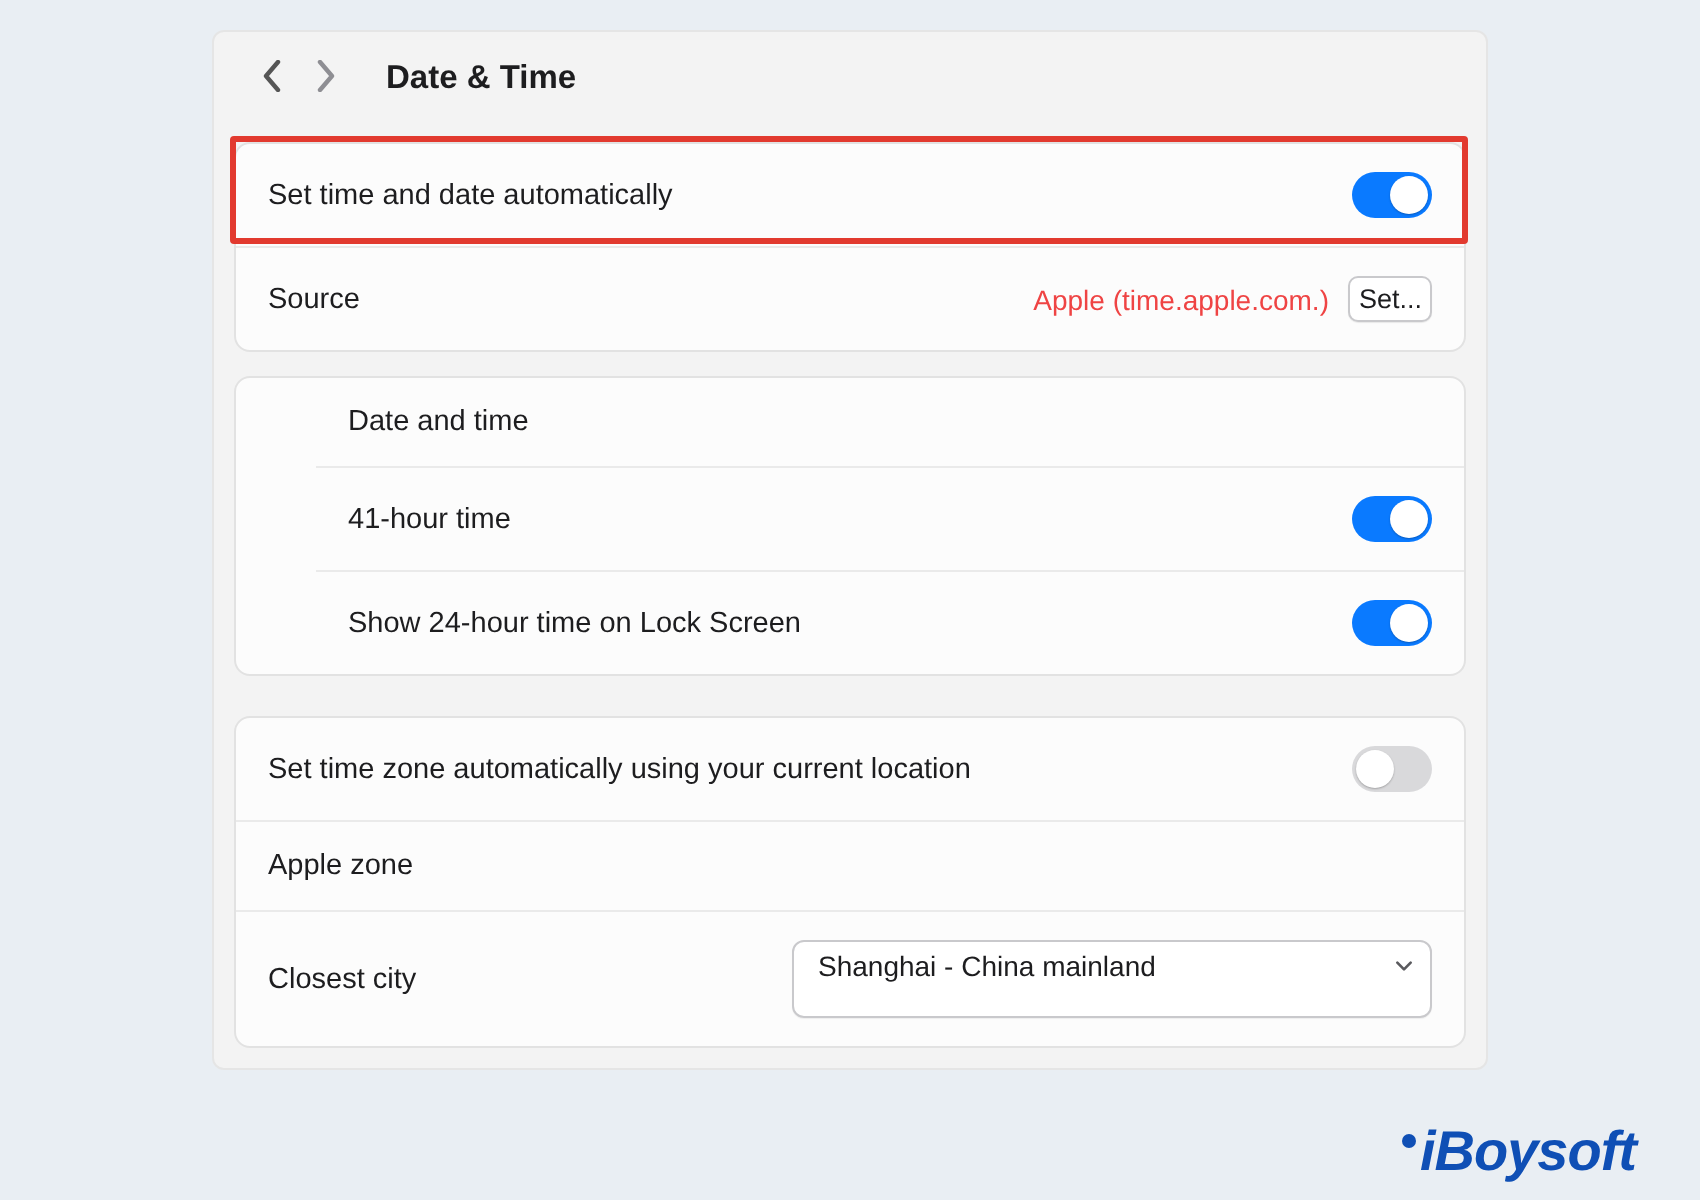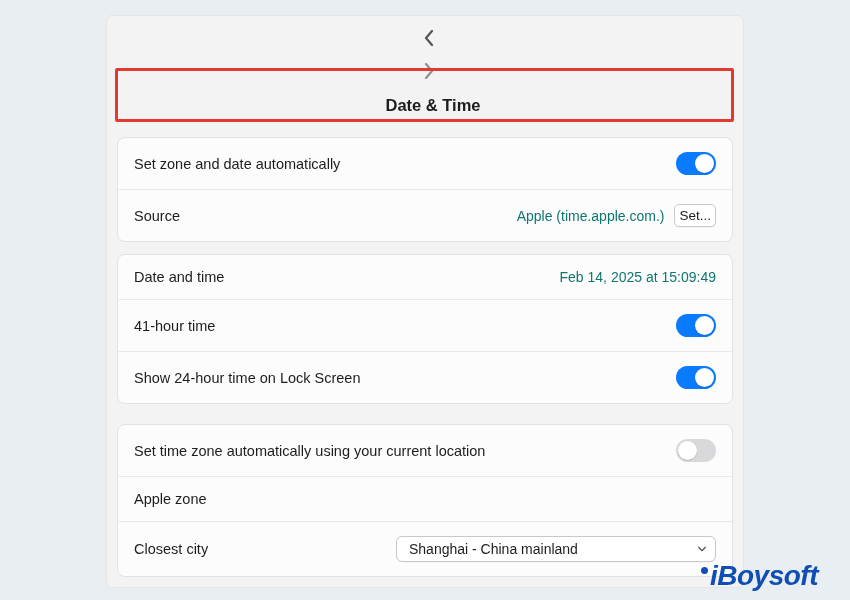--- a/index.html
+++ b/index.html
@@ -19,24 +19,23 @@
     left: 106px;
     top: 15px;
     width: 638px;
     background: #f3f3f3;
     border: 1px solid #e5e5e5;
     border-radius: 6px;
     padding: 0 0 10px 0;
   }
   .header {
     display: flex;
-    align-items: center;
+    align-items: flex-start;
     padding: 14px 16px 10px 24px;
     gap: 17px;
-    flex-direction: column;
   }
   .nav-arrow {
     width: 10px;
     height: 16px;
     color: #8e8e93;
     cursor: pointer;
   }
   .nav-arrow.back { color: #555; }
   .title {
     font-size: 16.5px;
@@ -50,21 +49,21 @@
     border-radius: 8px;
   }
   .row {
     display: flex;
     align-items: center;
     justify-content: space-between;
     padding: 14px 16px;
     font-size: 14.5px;
   }
   .row + .row { border-top: 1px solid #eaeaea; }
-  .row .value { color: #0f766e; font-size: 14px; }
+  .row .value { color: #ef4444; font-size: 14px; }
   .row .right { display: flex; align-items: center; gap: 10px; }
 
   .highlight-box {
     position: absolute;
     border: 3px solid #e23a2f;
     border-radius: 2px;
     pointer-events: none;
   }
 
   .toggle {
@@ -98,21 +97,21 @@
     cursor: pointer;
   }
 
   .select {
     display: flex;
     align-items: center;
     justify-content: space-between;
     background: #fff;
     border: 1px solid #c9c9cc;
     border-radius: 6px;
-    padding: 4px 8px 4px 12px;
+    padding: 4px 8px 17px 12px;
     width: 320px;
     font-size: 14px;
     cursor: pointer;
     box-shadow: 0 0.5px 0.5px rgba(0,0,0,0.06);
   }
   .select .chev {
     width: 10px; height: 10px; color: #5a5a5e;
   }
 
   .watermark {
@@ -143,38 +142,37 @@
         <path d="M8 1 L2 8 L8 15" fill="none" stroke="currentColor" stroke-width="2.2" stroke-linecap="round" stroke-linejoin="round"></path>
       </svg>
     <svg class="nav-arrow" viewBox="0 0 10 16">
         <path d="M2 1 L8 8 L2 15" fill="none" stroke="currentColor" stroke-width="2.2" stroke-linecap="round" stroke-linejoin="round"></path>
       </svg>
     <div class="title">Date &amp; Time</div>
   </div>
 
   <div class="section" style="margin-top:12px;">
     <div class="row">
-      <div>Set zone and date automatically</div>
+      <div>Set time and date automatically</div>
       <div class="toggle on">
           <div class="knob"></div>
         </div>
     </div>
     <div class="row">
       <div>Source</div>
       <div class="right">
         <div class="value">Apple (time.apple.com.)</div>
         <div class="btn">Set...</div>
       </div>
     </div>
   </div>
 
-  <div class="section" style="margin-top:12px;">
+  <div class="section" style="margin-top:12px;padding-left:40px;">
     <div class="row">
       <div>Date and time</div>
-      <div class="value">Feb 14, 2025 at 15:09:49</div>
     </div>
     <div class="row">
       <div>41-hour time</div>
       <div class="toggle on">
           <div class="knob"></div>
         </div>
     </div>
     <div class="row">
       <div>Show 24-hour time on Lock Screen</div>
       <div class="toggle on">

